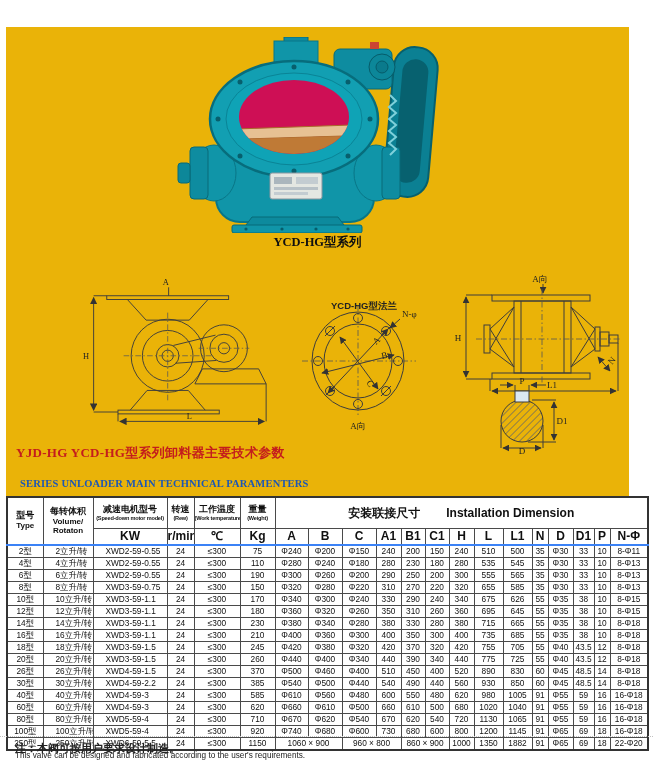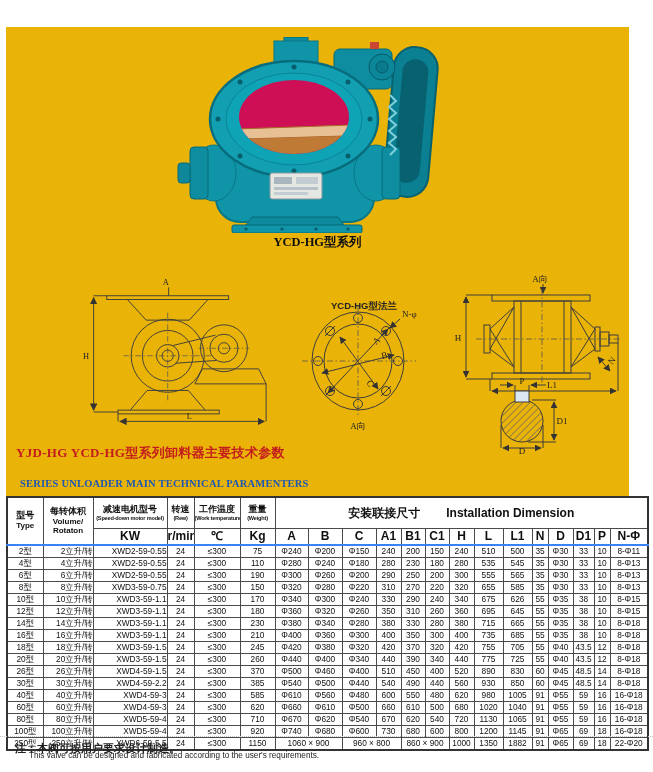--- a/index.html
+++ b/index.html
@@ -38,28 +38,28 @@
   .spec thead th{font-weight:bold;background:#fff;}
   .spec thead tr.h1 th{height:30px;}
   .spec thead tr.h2 th{height:13px;font-size:12px;}
   .spec thead{border-bottom:2px solid #3b82f6;}
   .cn{font-size:9px;font-weight:bold;display:block;}
   .en-small{font-size:5.6px;font-weight:bold;display:block;letter-spacing:-0.2px;}
   .en-mid{font-size:8px;font-weight:bold;display:block;}
   .inst-head span{font-size:12px;font-weight:bold;}
   .inst-head .gap{display:inline-block;width:26px;}
   .spec tbody td{height:11px;}
-  .spec tbody td:nth-child(2),.spec tbody td:nth-child(3){text-align:right;padding-left:2px;}
+  .spec tbody td:nth-child(2),.spec tbody td:nth-child(3){text-align:left;padding-left:12px;}
   .spec tbody tr:nth-child(2) td,.spec tbody tr:nth-child(4) td,
   .spec tbody tr:nth-child(6) td,.spec tbody tr:nth-child(8) td,
   .spec tbody tr:nth-child(10) td,.spec tbody tr:nth-child(12) td,
   .spec tbody tr:nth-child(15) td,.spec tbody tr:nth-child(16) td{border-bottom-width:1.8px;}
   .perf{position:absolute;left:0;top:736px;width:653px;border-top:1px dotted #c2c2c2;}
   .note1{position:absolute;left:15px;top:741px;font-size:11px;font-weight:bold;color:#222;}
-  .note2{position:absolute;left:15px;top:751px;font-size:8.2px;color:#222;margin-left:14px;}
+  .note2{position:absolute;left:15px;top:751px;font-size:8.2px;color:#222;}
   .dline{stroke:#3c3c3c;stroke-width:1;fill:none;}
   .cline{stroke:#555;stroke-width:0.8;fill:none;stroke-dasharray:6 2.5 1.5 2.5;}
   .dtext{font-family:"Liberation Serif",serif;font-size:9px;fill:#222;}
 </style>
 </head>
 <body>
 
 <div class="panel">
 
   <svg class="photo" viewBox="0 0 284 196">

